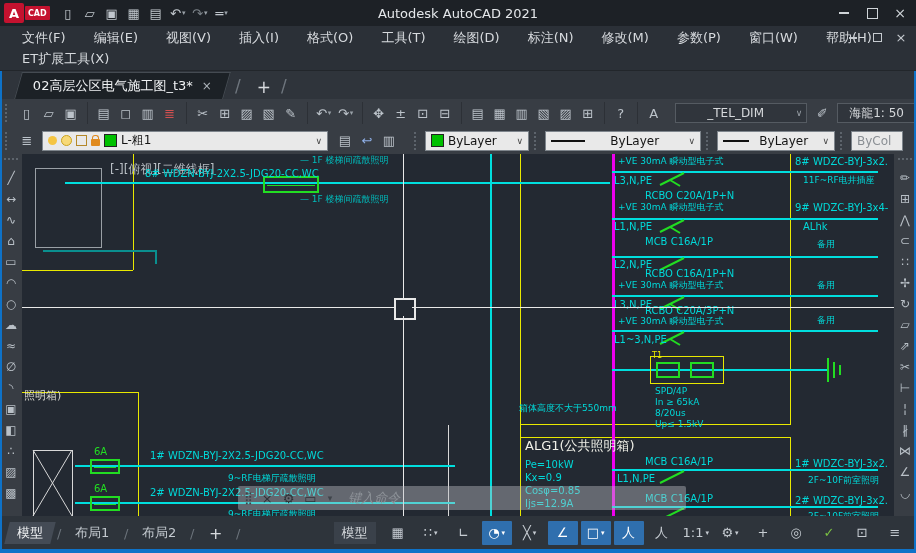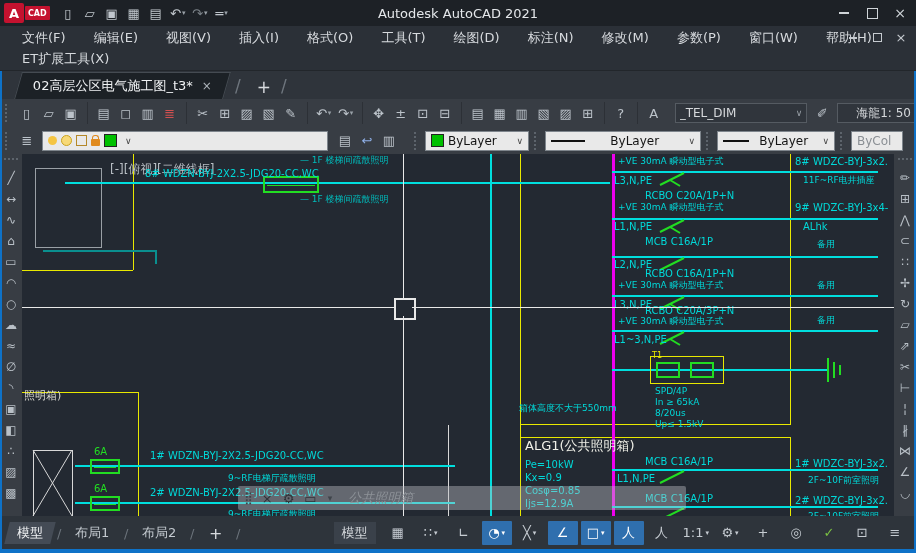--- a/index.html
+++ b/index.html
@@ -39,21 +39,21 @@
   .tab-slash{color:#6f767e;font-size:17px;margin:0 8px 3px 8px;}
   .tab-plus{color:#d7dade;font-size:17px;margin:0 2px 2px 8px;}
   
   .row-tb1{position:absolute;left:0;top:99px;width:916px;height:28px;background:#383d44;display:flex;align-items:center;border-bottom:1px solid #2c3036;}
   .row-tb2{position:absolute;left:0;top:127px;width:916px;height:27px;background:#383d44;display:flex;align-items:center;}
   .grip{width:5px;height:18px;border-left:2px dotted #5d646c;margin:0 4px 0 5px;}
   .tbtn{min-width:22px;height:22px;display:flex;align-items:center;justify-content:center;color:#bcc3ca;font-size:13px;position:relative;}
   .tbtn .caret{font-size:7px;color:#98a0a7;margin-left:1px;}
   .tbtn.sep{border-left:1px solid #2c3036;margin-left:5px;padding-left:5px;}
   .combo-dark{height:20px;background:#30353c;border:1px solid #555b62;color:#d6d9dc;display:flex;align-items:center;font-size:12px;padding:0 4px;box-sizing:border-box;}
-  .combo-dark .cval{flex:1;text-align:left;white-space:nowrap;overflow:hidden;}
+  .combo-dark .cval{flex:1;text-align:center;white-space:nowrap;overflow:hidden;}
   .combo-caret{color:#9aa1a8;font-size:9px;margin-left:4px;}
   .combo-light{height:20px;background:#e9e9e9;border:1px solid #7e858c;color:#141414;display:flex;align-items:center;font-size:12px;padding:0 5px;gap:4px;box-sizing:border-box;}
   .combo-light .cval{flex:1;white-space:nowrap;overflow:hidden;}
   .combo-light .combo-caret{color:#444;}
   .sw{width:11px;height:11px;background:#00c000;display:inline-block;border:1px solid #222;}
   .dot-bulb{width:9px;height:9px;border-radius:50%;background:#f5c542;display:inline-block;}
   .dot-sun{width:9px;height:9px;border-radius:50%;background:#f7d977;border:1px solid #caa21f;display:inline-block;}
   .mini-frame{width:9px;height:9px;border:1px solid #b4882a;display:inline-block;}
   .mini-lock{position:relative;width:9px;height:7px;background:#e08a1e;display:inline-block;border-radius:1px;margin-top:3px;}
   .mini-lock:before{content:"";position:absolute;left:1px;top:-4px;width:5px;height:4px;border:1.5px solid #e08a1e;border-bottom:none;border-radius:3px 3px 0 0;}
@@ -281,35 +281,36 @@
         </span>
       </span>
     <span class="combo-dark" style="width:142px;margin-left:10px;">
       <span class="cval">_TEL_DIM</span>
       <span class="combo-caret">∨</span>
     </span>
     <span class="tbtn" style="margin:0 4px;">
         <span>✐</span>
       </span>
     <span class="combo-dark" style="width:84px;">
-      <span class="cval" style="text-align:right;">海龍1: 50</span>
+      <span class="cval" style="text-align:center;">海龍1: 50</span>
     </span>
   </div>
 
   <div class="row-tb2">
     <span class="grip"></span>
     <span class="tbtn">
         <span>≣</span>
       </span>
     <span class="combo-light" style="width:286px;margin-left:4px;">
       <span class="dot-bulb"></span>
       <span class="dot-sun"></span>
       <span class="mini-frame"></span>
       <span class="mini-lock"></span>
       <span class="sw"></span>
+      <span class="cval">L-粗1</span>
       <span class="combo-caret">∨</span>
     </span>
     <span style="display:flex;margin-left:6px;">
 
     <span class="tbtn">
           <span>▤</span>
         </span>
         <span class="tbtn" style="color: rgb(143, 176, 232);">
           <span>↩</span>
         </span>
@@ -544,21 +545,21 @@
       <span class="clabel" style="left: 278px; top: 1px; font-size: 9px; color: rgb(0, 188, 188);">— 1F 楼梯间疏散照明</span><span class="clabel" style="left: 88px; top: 9px; font-size: 12px; color: rgb(185, 191, 197);">[-][俯视][二维线框]</span><span class="clabel" style="left: 123px; top: 14px; font-size: 10px;">8# WDZN-BYJ-2X2.5-JDG20-CC,WC</span><span class="clabel" style="left: 278px; top: 40px; font-size: 9px; color: rgb(0, 188, 188);">— 1F 楼梯间疏散照明</span><span class="clabel" style="left: 596px; top: 2px; font-size: 9px;">+VE 30mA 瞬动型电子式</span><span class="clabel" style="left: 773px; top: 2px; font-size: 10px;">8#  WDZC-BYJ-3x2.</span><span class="clabel" style="left: 592px; top: 21px; font-size: 10px;">L3,N,PE</span><span class="clabel" style="left: 781px; top: 21px; font-size: 9px;">11F~RF电井插座</span><span class="clabel" style="left: 623px; top: 36px; font-size: 10px;">RCBO C20A/1P+N</span><span class="clabel" style="left: 596px; top: 48px; font-size: 9px;">+VE 30mA 瞬动型电子式</span><span class="clabel" style="left: 773px; top: 48px; font-size: 10px;">9#  WDZC-BYJ-3x4-</span><span class="clabel" style="left: 592px; top: 67px; font-size: 10px;">L1,N,PE</span><span class="clabel" style="left: 781px; top: 67px; font-size: 10px;">ALhk</span><span class="clabel" style="left: 623px; top: 82px; font-size: 10px;">MCB C16A/1P</span><span class="clabel" style="left: 795px; top: 85px; font-size: 9px;">备用</span><span class="clabel" style="left: 592px; top: 105px; font-size: 10px;">L2,N,PE</span><span class="clabel" style="left: 623px; top: 114px; font-size: 10px;">RCBO C16A/1P+N</span><span class="clabel" style="left: 596px; top: 126px; font-size: 9px;">+VE 30mA 瞬动型电子式</span><span class="clabel" style="left: 795px; top: 126px; font-size: 9px;">备用</span><span class="clabel" style="left: 592px; top: 145px; font-size: 10px;">L3,N,PE</span><span class="clabel" style="left: 623px; top: 151px; font-size: 10px;">RCBO C20A/3P+N</span><span class="clabel" style="left: 596px; top: 162px; font-size: 9px;">+VE 30mA 瞬动型电子式</span><span class="clabel" style="left: 795px; top: 161px; font-size: 9px;">备用</span><span class="clabel" style="left: 592px; top: 180px; font-size: 10px;">L1~3,N,PE</span><span class="clabel" style="left: 630px; top: 197px; font-size: 8px; color: rgb(232, 232, 0);">T1</span><span class="clabel" style="left: 633px; top: 232px; font-size: 9px;">SPD/4P</span><span class="clabel" style="left: 633px; top: 243px; font-size: 9px;">In ≥ 65kA</span><span class="clabel" style="left: 633px; top: 254px; font-size: 9px;">8/20us</span><span class="clabel" style="left: 633px; top: 265px; font-size: 9px;">Up≤ 1.5kV</span><span class="clabel" style="left: 497px; top: 249px; font-size: 9px;">箱体高度不大于550mm</span><span class="clabel" style="left: 503px; top: 285px; font-size: 13px; color: rgb(240, 240, 232);">ALG1(公共照明箱)</span><span class="clabel" style="left: 503px; top: 305px; font-size: 10px;">Pe=10kW</span><span class="clabel" style="left: 503px; top: 318px; font-size: 10px;">Kx=0.9</span><span class="clabel" style="left: 503px; top: 331px; font-size: 10px;">Cosφ=0.85</span><span class="clabel" style="left: 503px; top: 344px; font-size: 10px;">Ijs=12.9A</span><span class="clabel" style="left: 623px; top: 302px; font-size: 10px;">MCB C16A/1P</span><span class="clabel" style="left: 595px; top: 319px; font-size: 10px;">L1,N,PE</span><span class="clabel" style="left: 773px; top: 304px; font-size: 10px;">1#  WDZC-BYJ-3x2.</span><span class="clabel" style="left: 786px; top: 321px; font-size: 9px;">2F~10F前室照明</span><span class="clabel" style="left: 623px; top: 339px; font-size: 10px;">MCB C16A/1P</span><span class="clabel" style="left: 773px; top: 341px; font-size: 10px;">2#  WDZC-BYJ-3x2.</span><span class="clabel" style="left: 786px; top: 357px; font-size: 9px;">2F~10F前室照明</span><span class="clabel" style="left: 2px; top: 236px; font-size: 11px; color: rgb(216, 216, 208);">照明箱)</span><span class="clabel" style="left: 72px; top: 292px; font-size: 10px; color: rgb(34, 221, 34);">6A</span><span class="clabel" style="left: 128px; top: 296px; font-size: 10px;">1# WDZN-BYJ-2X2.5-JDG20-CC,WC</span><span class="clabel" style="left: 206px; top: 319px; font-size: 9px;">9~RF电梯厅疏散照明</span><span class="clabel" style="left: 72px; top: 329px; font-size: 10px; color: rgb(34, 221, 34);">6A</span><span class="clabel" style="left: 128px; top: 333px; font-size: 10px;">2# WDZN-BYJ-2X2.5-JDG20-CC,WC</span><span class="clabel" style="left: 206px; top: 355px; font-size: 9px;">9~RF电梯厅疏散照明</span></span>
     </div>
   </div>
 
   <div class="cmdbar">
     <span class="cmd-grip">⣿</span>
     <span class="cmd-ic">×</span>
     <span class="cmd-ic">⚙</span>
     <span class="cmd-ic">▭</span>
     <span class="cmd-caret">▾</span>
-    <span class="cmd-text">公共照明箱</span>
+    <span class="cmd-text">键入命令</span>
   </div>
 
   <div class="row-status">
     <span style="display:flex;align-items:center;">
 
     <span class="ltab active">
           <span>模型</span>
         </span>
         <span class="ltab sepslash">
           <span>/</span>

